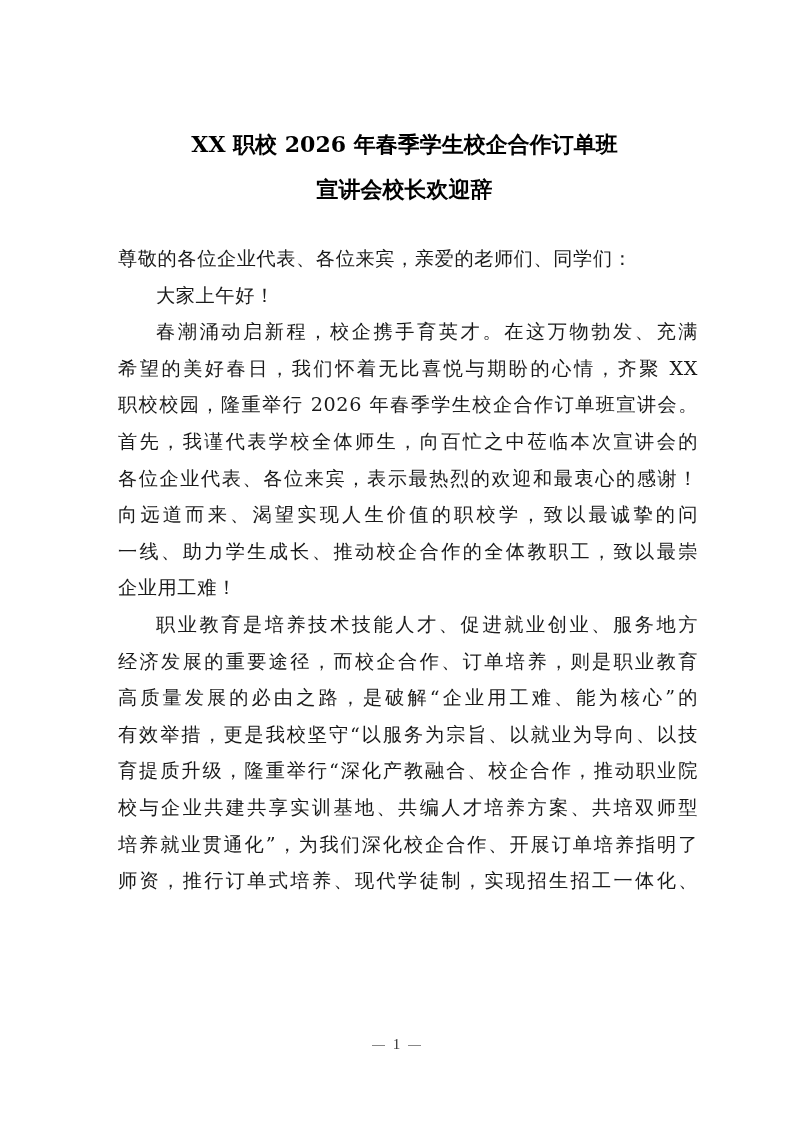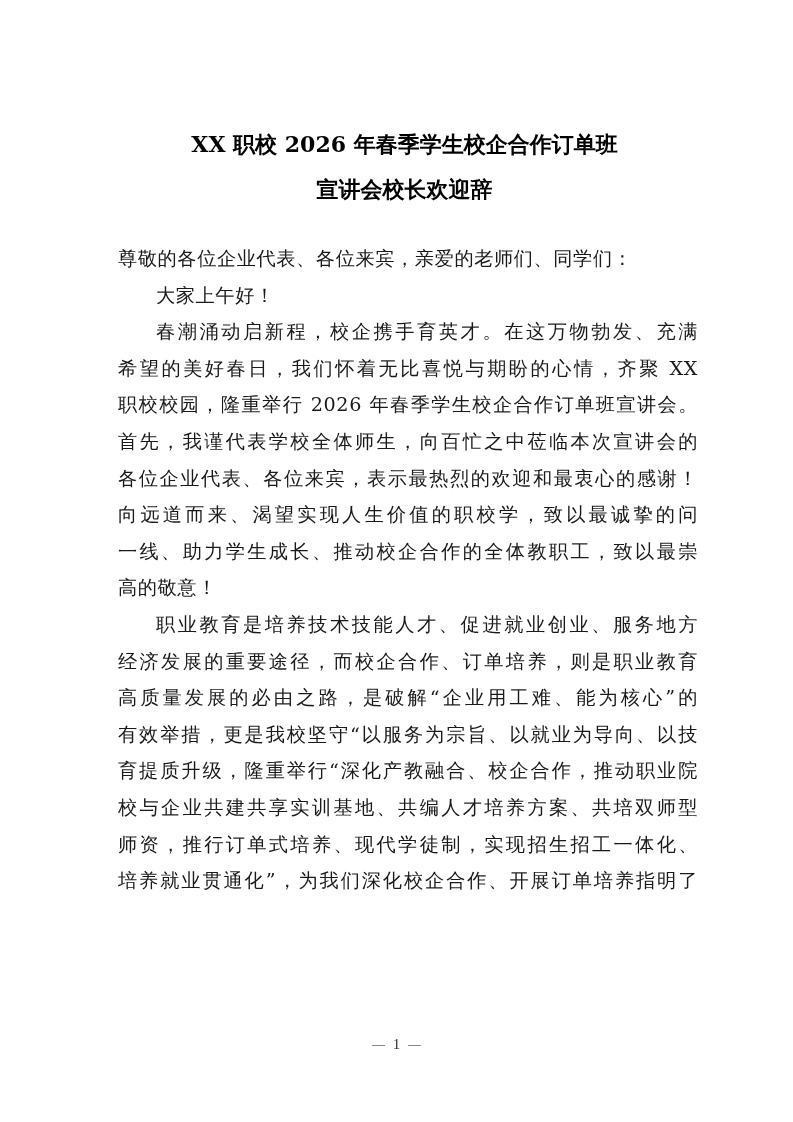--- a/index.html
+++ b/index.html
@@ -90,32 +90,32 @@
     <span class="ln indent last">大家上午好！</span>
 
     <div>
       <span class="ln indent">春潮涌动启新程，校企携手育英才。在这万物勃发、充满</span>
       <span class="ln">希望的美好春日，我们怀着无比喜悦与期盼的心情，齐聚 XX</span>
       <span class="ln">职校校园，隆重举行 2026 年春季学生校企合作订单班宣讲会。</span>
       <span class="ln">首先，我谨代表学校全体师生，向百忙之中莅临本次宣讲会的</span>
       <span class="ln">各位企业代表、各位来宾，表示最热烈的欢迎和最衷心的感谢！</span>
       <span class="ln">向远道而来、渴望实现人生价值的职校学，致以最诚挚的问</span>
       <span class="ln">一线、助力学生成长、推动校企合作的全体教职工，致以最崇</span>
-      <span class="ln last">高的敬意！</span>
+      <span class="ln last">企业用工难！</span>
     </div>
 
     <div>
       <span class="ln indent">职业教育是培养技术技能人才、促进就业创业、服务地方</span>
       <span class="ln">经济发展的重要途径，而校企合作、订单培养，则是职业教育</span>
       <span class="ln">高质量发展的必由之路，是破解“企业用工难、能为核心”的</span>
       <span class="ln">有效举措，更是我校坚守“以服务为宗旨、以就业为导向、以技</span>
       <span class="ln">育提质升级，隆重举行“深化产教融合、校企合作，推动职业院</span>
       <span class="ln">校与企业共建共享实训基地、共编人才培养方案、共培双师型</span>
+      <span class="ln">培养就业贯通化”，为我们深化校企合作、开展订单培养指明了</span>
       <span class="ln">师资，推行订单式培养、现代学徒制，实现招生招工一体化、</span>
-      <span class="ln">培养就业贯通化”，为我们深化校企合作、开展订单培养指明了</span>
     </div>
   </div>
 
   <div class="page-number">
     <span class="dash"></span><span>1</span><span class="dash"></span>
   </div>
 
 </div>
 
 </body></html>

